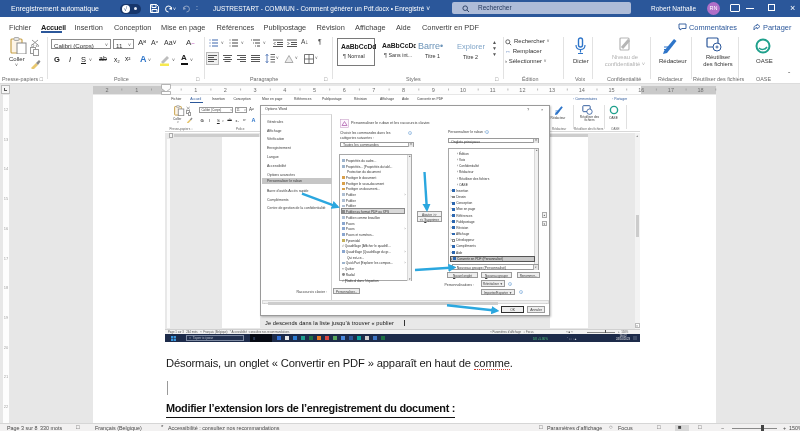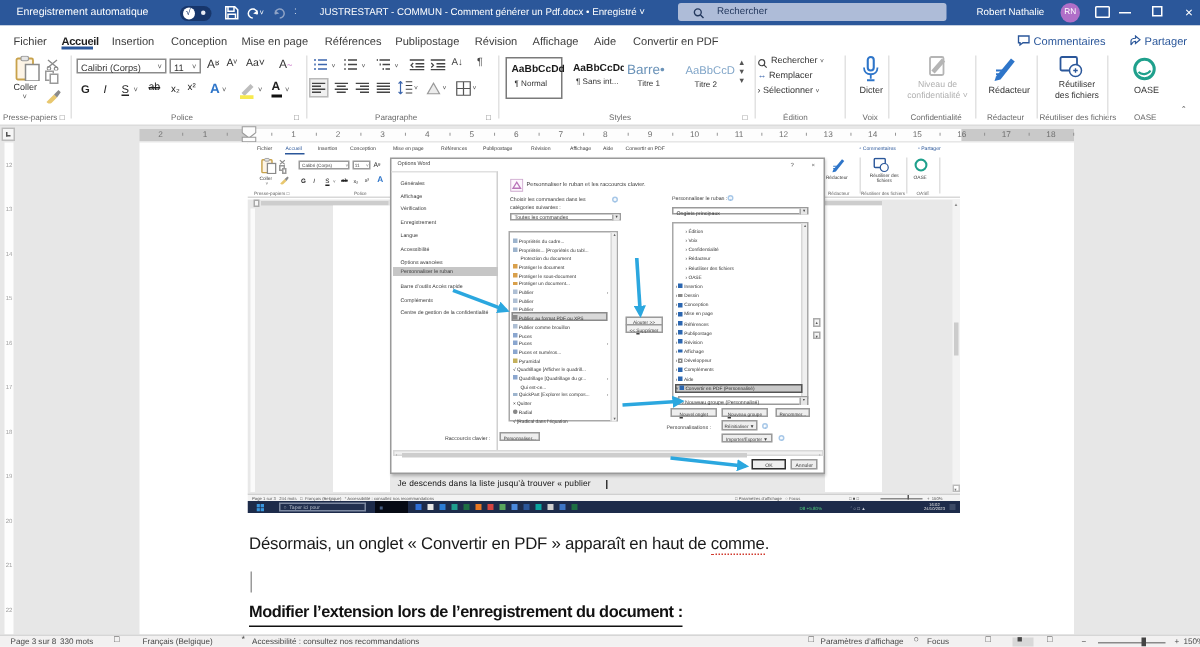--- a/index.html
+++ b/index.html
@@ -211,21 +211,21 @@
       </div>
     <div class="abs" style="left:379px;top:4px;width:36px;height:28px;background:#fff;">
         <div style="font-size:6.8px;font-weight:bold;color:#1a1a1a;margin:4px 0 0 3px;">AaBbCcDd</div>
         <div style="font-size:5.4px;color:#333;margin:3px 0 0 5px;">¶ Sans int...</div>
       </div>
     <div class="abs" style="left:416px;top:4px;width:36px;height:28px;background:#fff;">
         <div style="font-size:9px;color:#6b93b8;margin:3px 0 0 2px;">Barre•</div>
         <div style="font-size:5.4px;color:#333;margin:2px 0 0 9px;">Titre 1</div>
       </div>
     <div class="abs" style="left:454px;top:4px;width:36px;height:28px;background:#fff;">
-        <div style="font-size:7.5px;color:#80a5c8;margin:4px 0 0 3px;">AaBbCcD</div>
+        <div style="font-size:7.5px;color:#80a5c8;margin:4px 0 0 3px;">Explorer</div>
         <div style="font-size:5.4px;color:#333;margin:3px 0 0 9px;">Titre 2</div>
       </div>
     <span class="abs" style="left:492px;top:5px;font-size:5px;color:#555;">▲<br>▼<br>▼</span>
     <span class="glabel" style="left:406px;top:42px;">Styles</span>
     <span class="glabel" style="left:495px;top:42px;">□</span>
     <div class="gdiv" style="left:503px;"></div>
 
     <svg class="abs" style="left:505px;top:5px;" width="7" height="7" viewBox="0 0 8 8">
         <circle cx="3.2" cy="3.2" r="2.3" fill="none" stroke="#444" stroke-width="0.9"></circle>
         <path d="M5 5 7 7" stroke="#444" stroke-width="0.9"></path>

